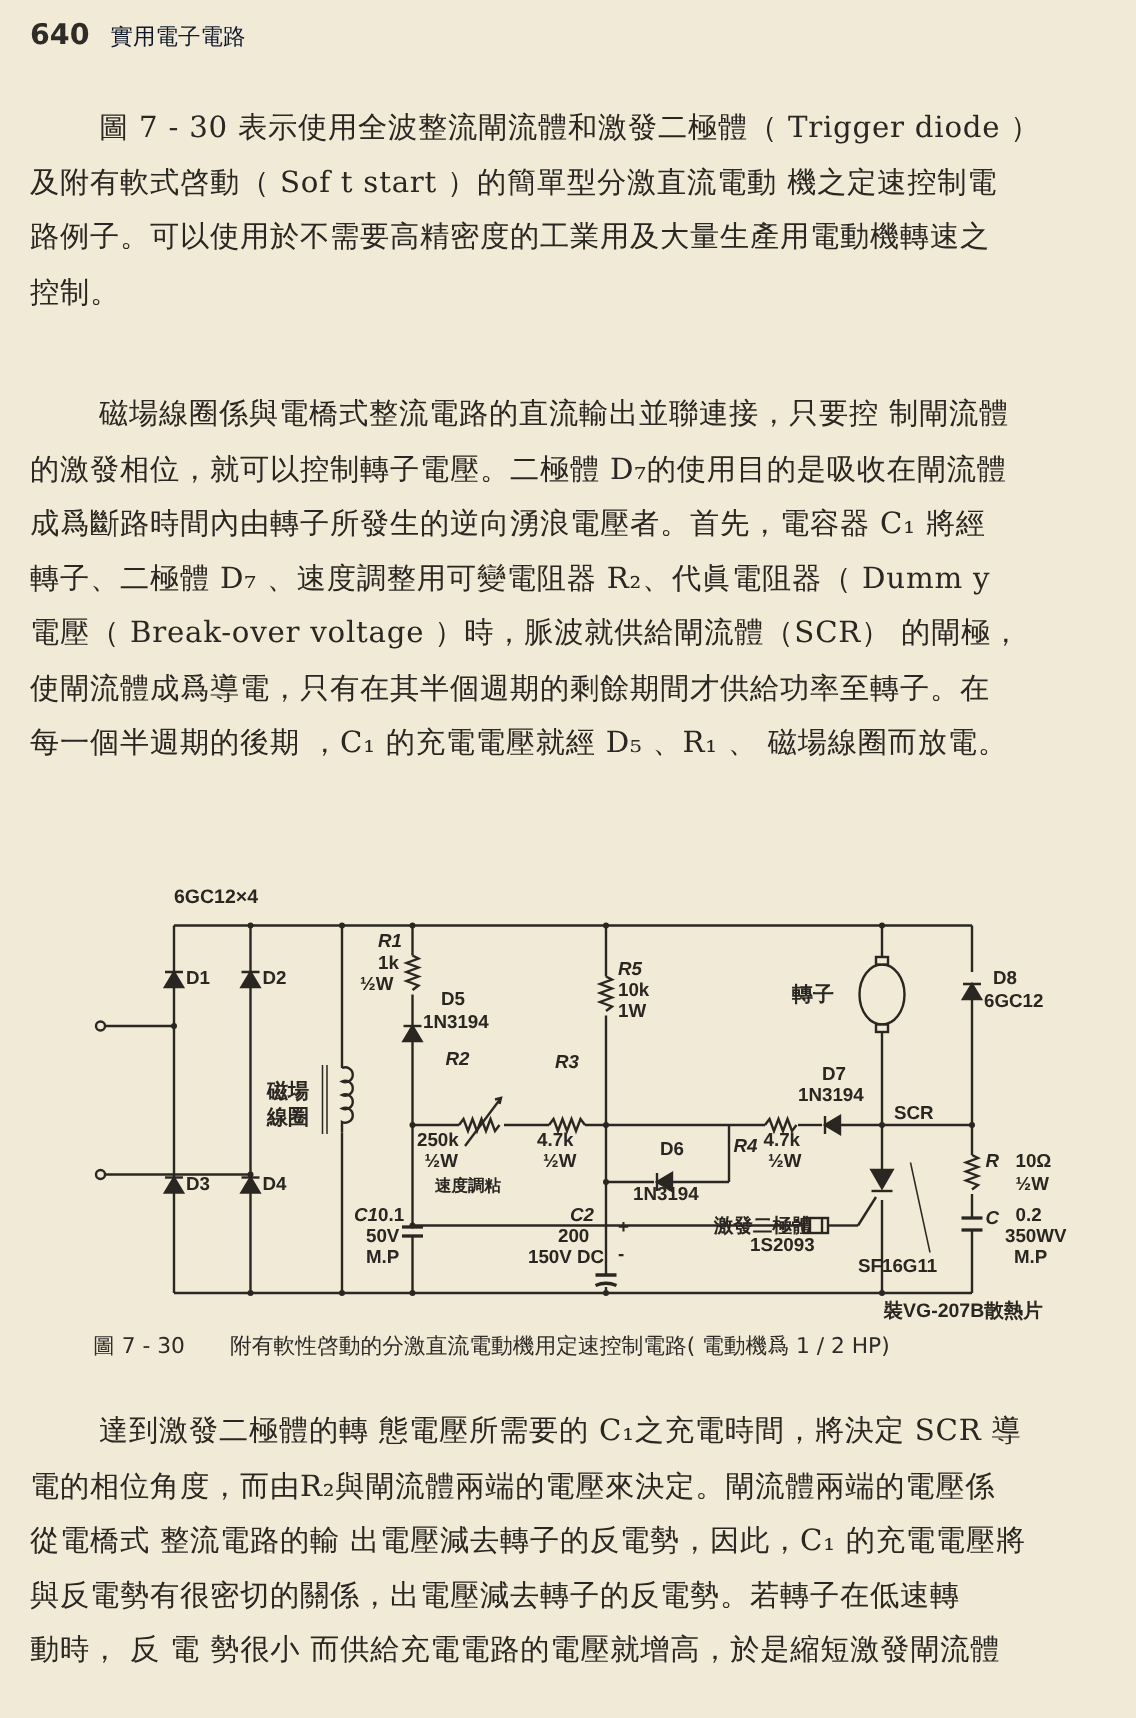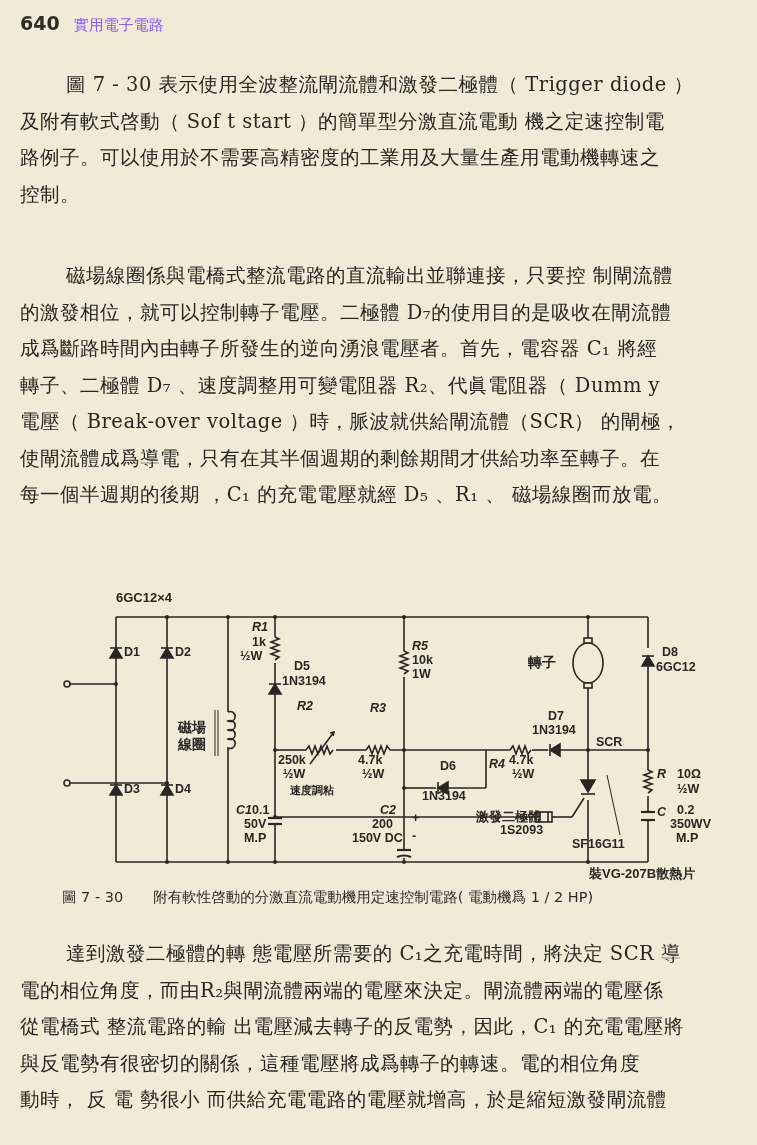--- a/index.html
+++ b/index.html
@@ -11,21 +11,21 @@
     position:relative;
   }
   .header {
     position:absolute; left:20px; top:12px;
     display:flex; align-items:baseline; gap:14px;
   }
   .page-num {
     font-family:"DejaVu Sans", sans-serif; font-weight:bold; 
     font-size:19px; color:#2e2b28;
   }
-  .book-title { font-family:"DejaVu Sans", sans-serif; font-size:15px; color:#8b5cf6; }
+  .book-title { font-family:"DejaVu Sans", sans-serif; font-size:15px; color:#0f172a; }
 
   .para { position:absolute; left:20px; width:722px; }
   .line {
     height:36.5px; line-height:36.5px;
     font-size:19.5px; white-space:nowrap;
     letter-spacing:0.5px;
   }
   .indent { padding-left:46px; }
 
   .figure {
@@ -275,15 +275,15 @@
 
 <div class="caption">
   <span>圖 7 - 30</span>
   <span>附有軟性啓動的分激直流電動機用定速控制電路( 電動機爲 1 / 2 HP)</span>
 </div>
 
 <div class="para" style="top:936px;">
   <div class="line indent">達到激發二極體的轉 態電壓所需要的 C₁之充電時間，將決定 SCR 導</div>
   <div class="line">電的相位角度，而由R₂與閘流體兩端的電壓來決定。閘流體兩端的電壓係</div>
   <div class="line">從電橋式 整流電路的輸 出電壓減去轉子的反電勢，因此，C₁ 的充電電壓將</div>
-  <div class="line">與反電勢有很密切的關係，這種電壓將成爲轉子的轉速。電的相位角度</div>
+  <div class="line">與反電勢有很密切的關係，出電壓減去轉子的反電勢。若轉子在低速轉</div>
   <div class="line">動時， 反 電 勢很小 而供給充電電路的電壓就增高，於是縮短激發閘流體</div>
 </div>
 
 </body></html>

